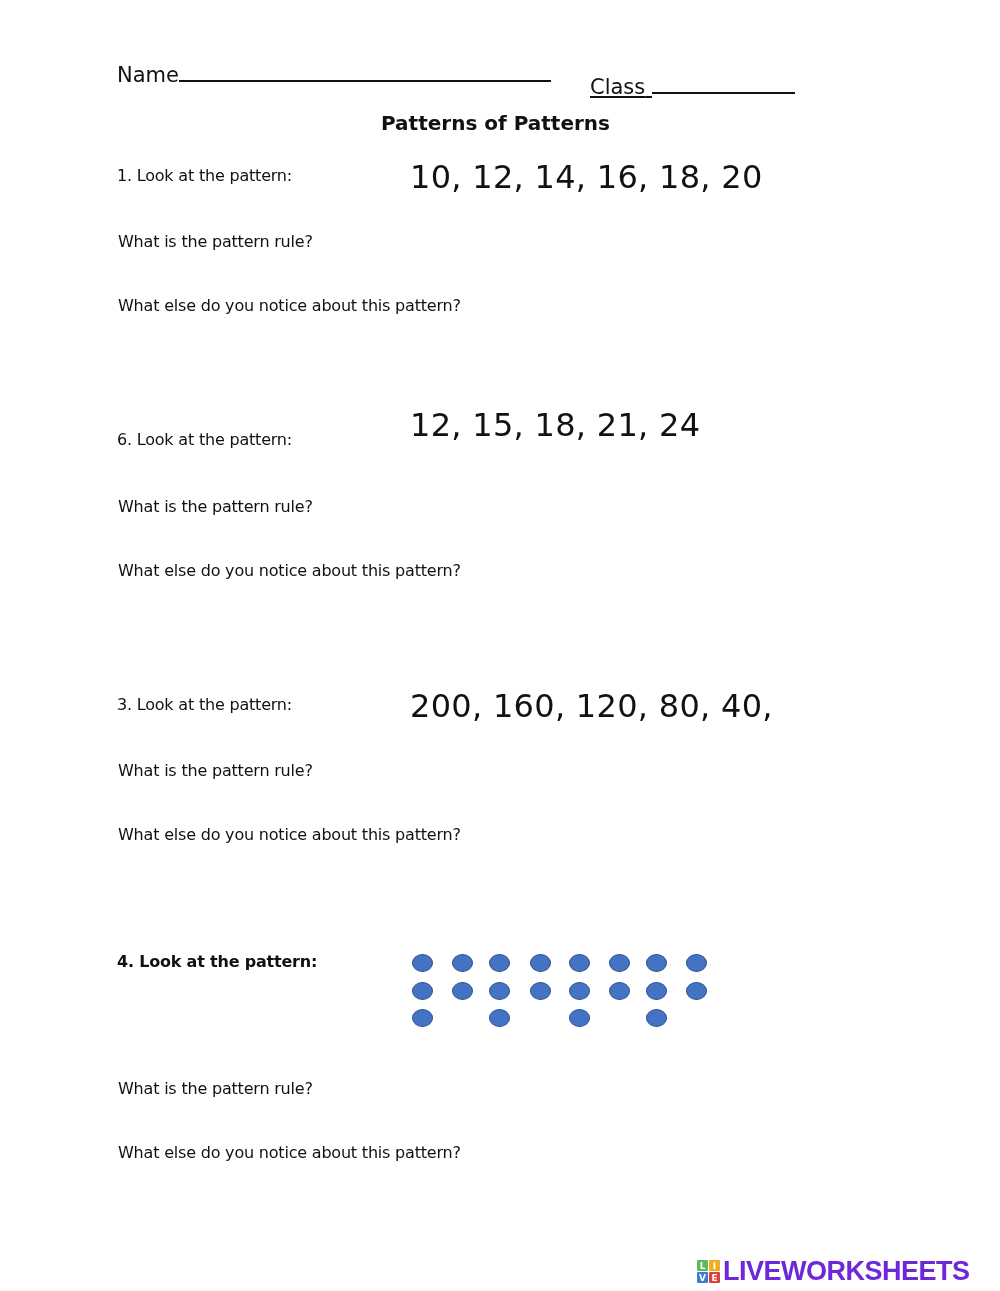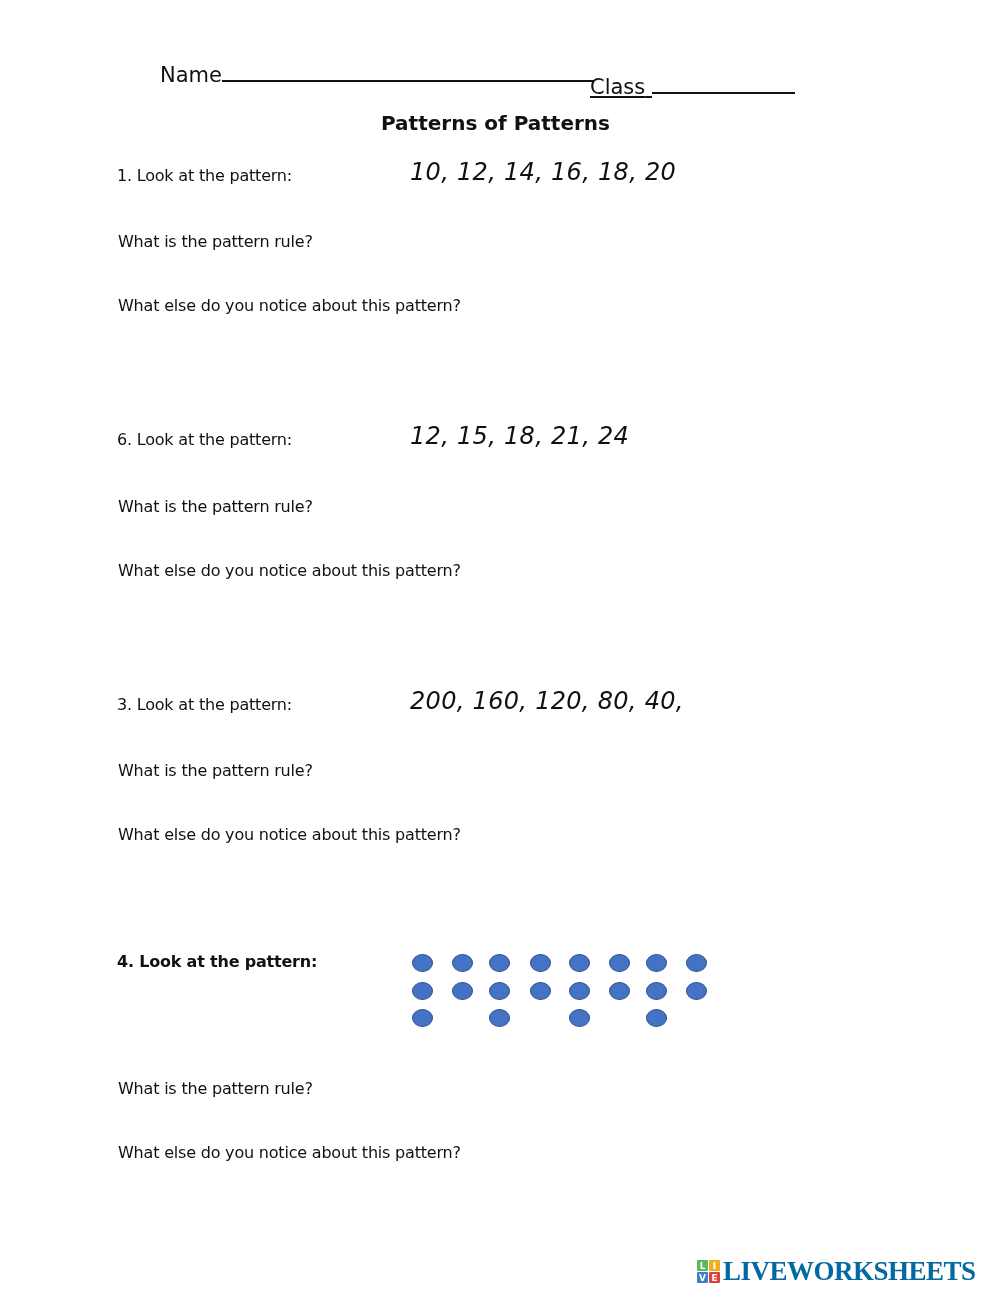--- a/index.html
+++ b/index.html
@@ -5,47 +5,47 @@
   html, body { margin: 0; padding: 0; }
   body {
     width: 1000px; height: 1291px; background: #ffffff; position: relative;
     font-family: "DejaVu Sans", sans-serif; color: #111; overflow: hidden;
   }
   .abs { position: absolute; white-space: nowrap; }
   .txt { font-size: 16px; letter-spacing: -0.2px; }
   .label-line { font-size: 21px; }
   .blank { display: inline-block; border-bottom: 2px solid #111; height: 18px; vertical-align: baseline; }
   .title { font-size: 20px; font-weight: bold; }
-  .seq { font-size: 24px; letter-spacing: 0.3px; font-style: italic; }
+  .seq { font-size: 32px; letter-spacing: 0.3px; }
   .dot { position: absolute; width: 21px; height: 18px; border-radius: 50%;
          background: #4472c4; border: 1px solid #2f528f; box-sizing: border-box; }
   .logo { position: absolute; left: 697px; top: 1256px; display: flex; align-items: center; }
   .logo-grid { display: grid; grid-template-columns: 11px 11px; grid-template-rows: 11px 11px; gap: 1px; margin-right: 3px; }
   .logo-cell { font-family: "DejaVu Sans", sans-serif; font-size: 9px; font-weight: bold; color: #fff;
                display: flex; align-items: center; justify-content: center; border-radius: 1px; }
-  .logo-text { font-family: Liberation Serif, serif; font-weight: bold; font-size: 27px; color: #0369a1; letter-spacing: -0.5px; }
+  .logo-text { font-family: Liberation Sans, sans-serif; font-weight: bold; font-size: 27px; color: #6d28d9; letter-spacing: -0.5px; }
 </style>
 </head>
 <body>
 
-<div class="abs label-line" style="left:117px; top:62px;margin-left:43px;">
+<div class="abs label-line" style="left:117px; top:62px;">
   <span>Name</span><span class="blank" style="width:372px;"></span>
 </div>
 <div class="abs label-line" style="left:590px; top:74px;text-decoration:underline;">
   <span>Class</span>&nbsp;<span class="blank" style="width:143px;"></span>
 </div>
 <div class="abs title" style="left:381px; top:111px;">Patterns of Patterns</div>
 
 <div class="abs txt" style="left:117px; top:166px;">1.  Look at the pattern:</div>
 <div class="abs seq" style="left:410px; top:158px;">10, 12, 14, 16, 18, 20</div>
 <div class="abs txt" style="left:118px; top:232px;">What is the pattern rule?</div>
 <div class="abs txt" style="left:118px; top:296px;">What else do you notice about this pattern?</div>
 
 <div class="abs txt" style="left:117px; top:430px;">6. Look at the pattern:</div>
-<div class="abs seq" style="left:410px; top:422px;">12, 15, 18, 21, 24</div>
+<div class="abs seq" style="left:410px; top:406px;">12, 15, 18, 21, 24</div>
 <div class="abs txt" style="left:118px; top:497px;">What is the pattern rule?</div>
 <div class="abs txt" style="left:118px; top:561px;">What else do you notice about this pattern?</div>
 
 <div class="abs txt" style="left:117px; top:695px;">3. Look at the pattern:</div>
 <div class="abs seq" style="left:410px; top:687px;text-align:center;">200, 160, 120, 80, 40,</div>
 <div class="abs txt" style="left:118px; top:761px;">What is the pattern rule?</div>
 <div class="abs txt" style="left:118px; top:825px;">What else do you notice about this pattern?</div>
 
 <div class="abs txt" style="left:117px; top:952px;font-weight:bold;">4. Look at the pattern:</div>
 <div id="dot-area">

